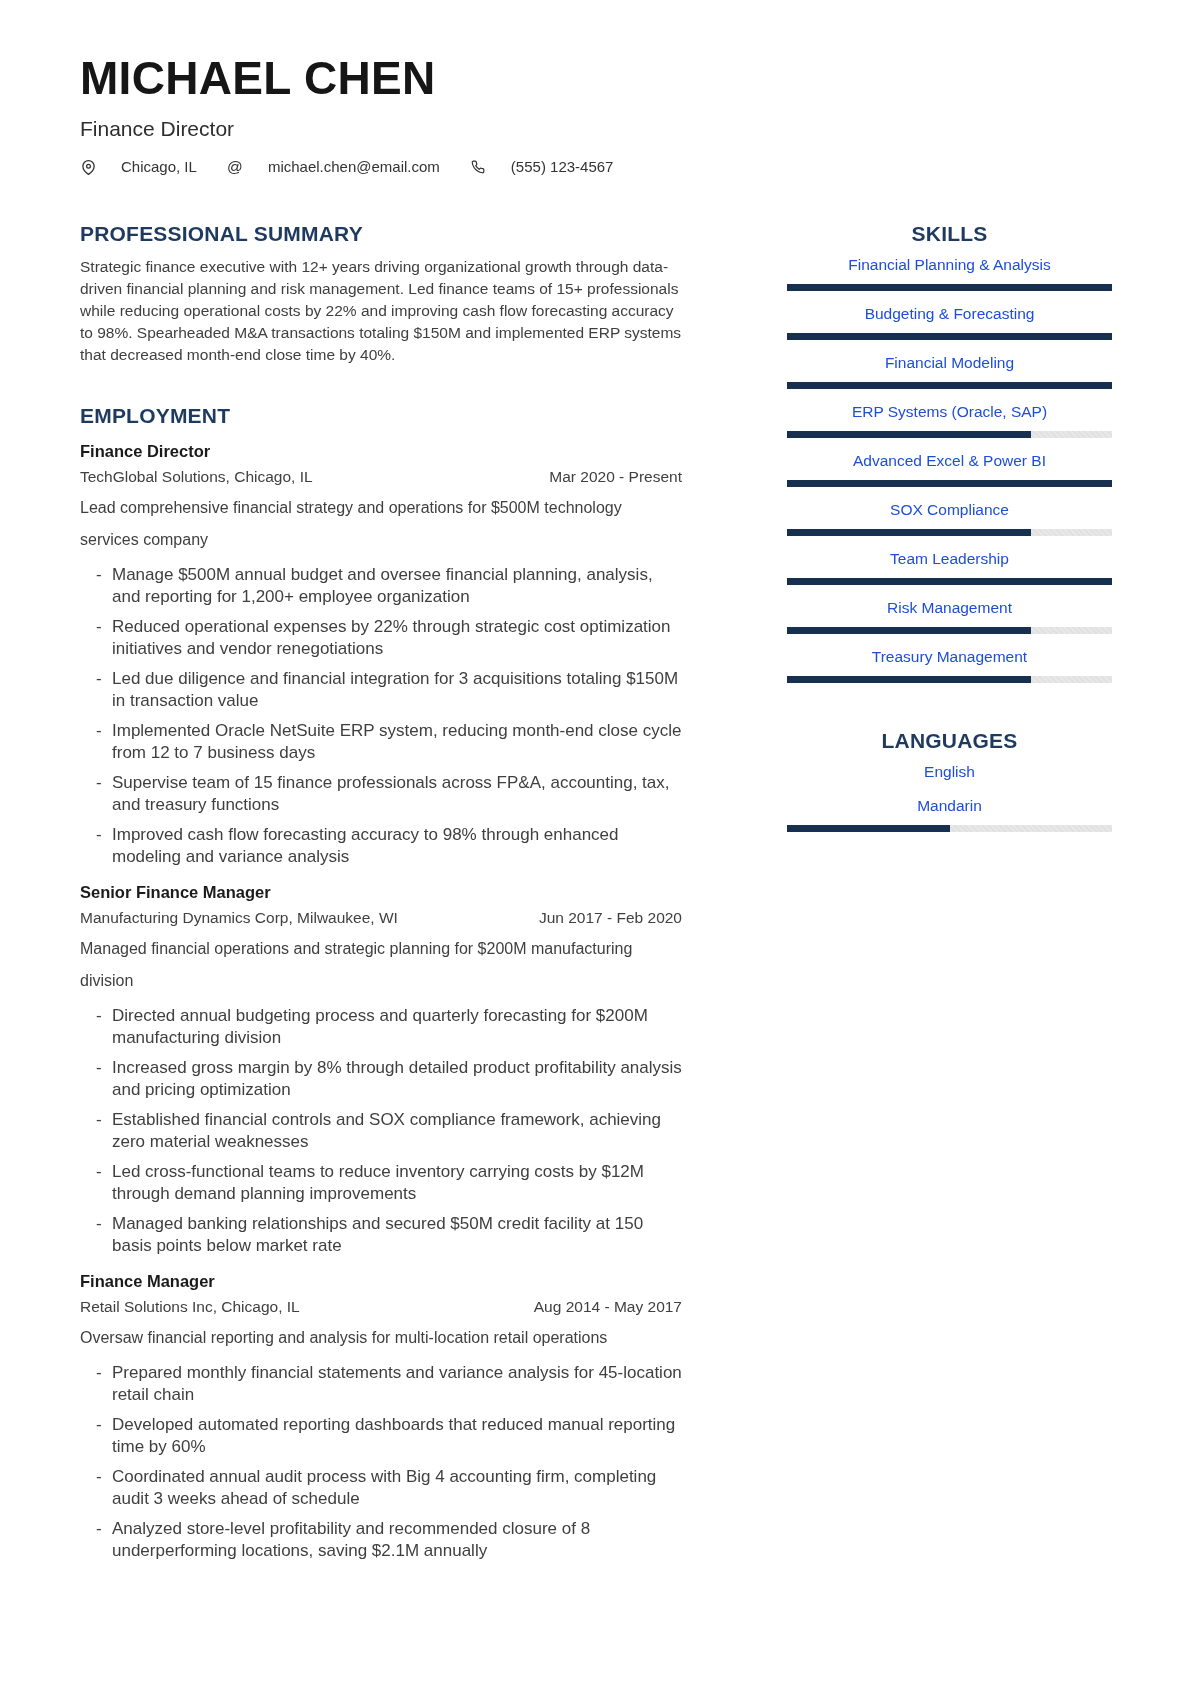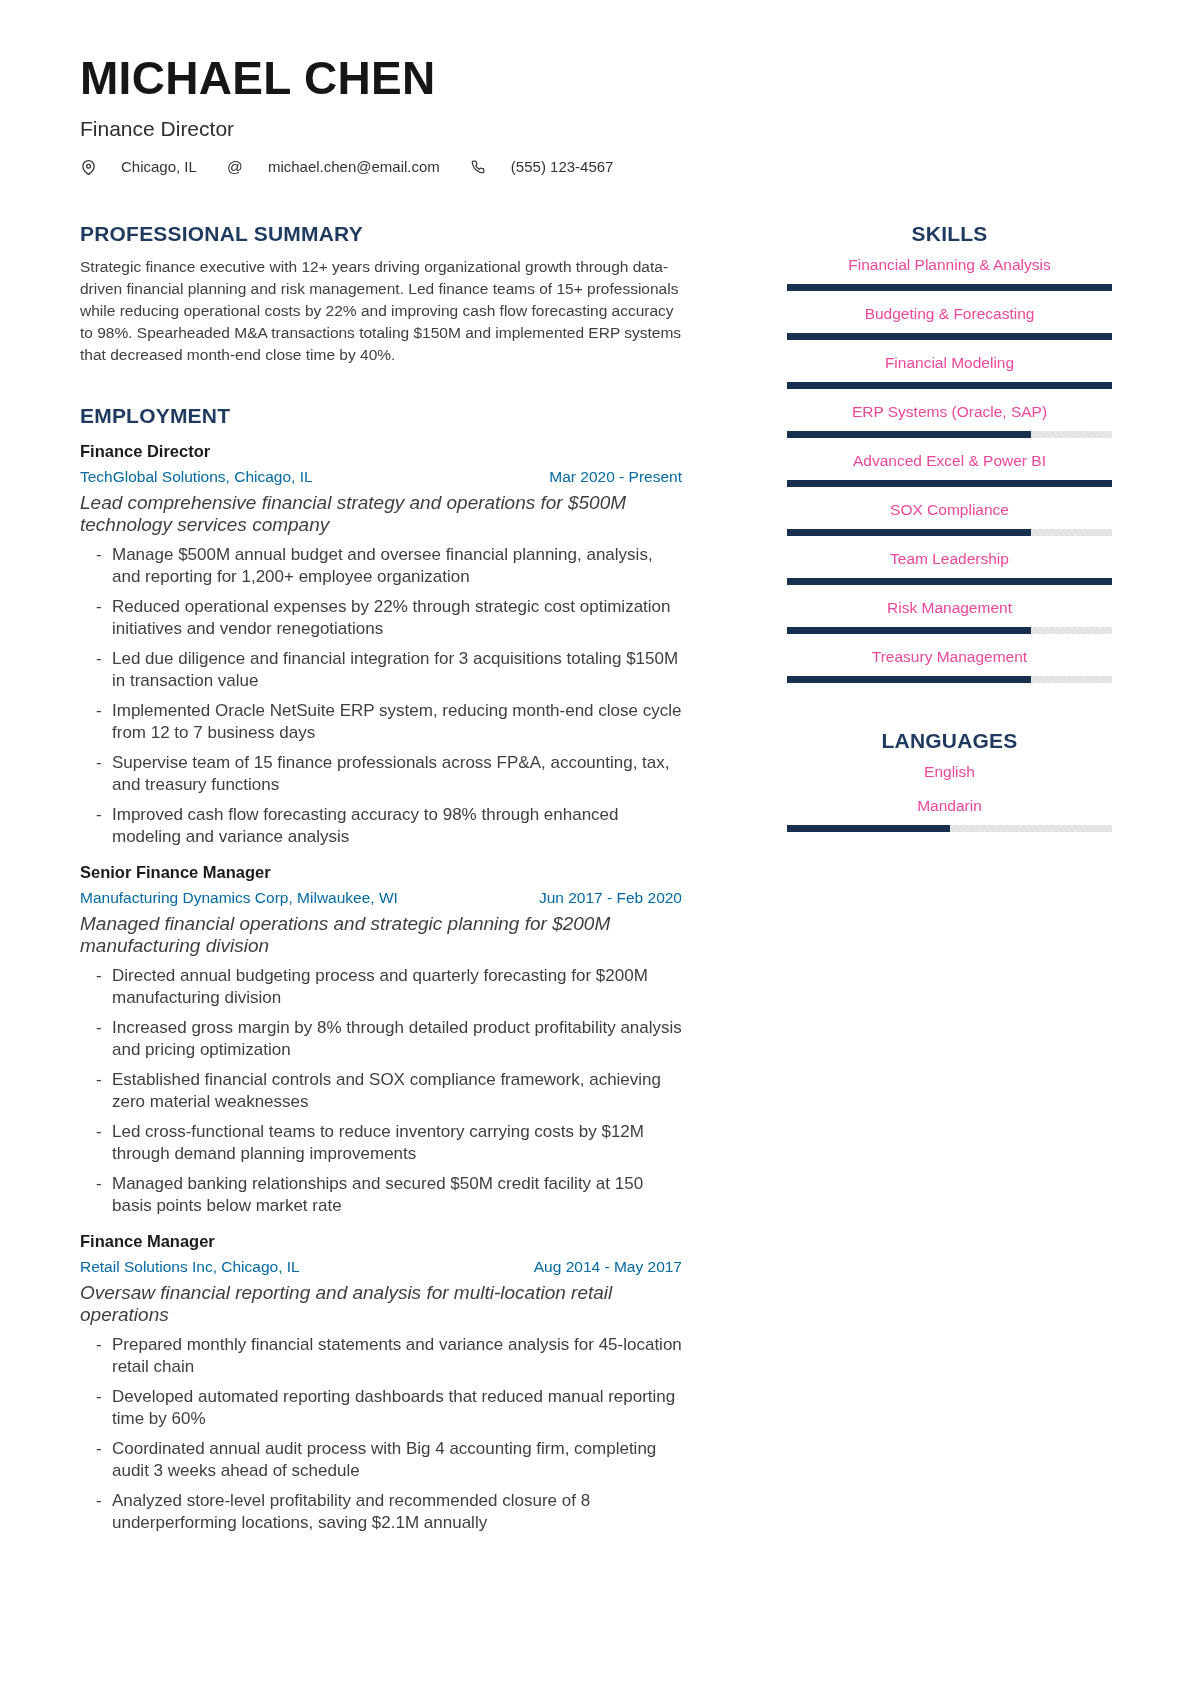--- a/index.html
+++ b/index.html
@@ -32,29 +32,29 @@
   .side-col{width:325px;text-align:center;}
 
   h2.sec{margin:0 0 12px;font-size:21px;line-height:20px;font-weight:700;color:var(--accent);letter-spacing:.2px;}
 
   .summary-text{margin:0;font-size:15.5px;line-height:22px;color:var(--text);}
 
   .employment{margin-top:40px;}
   .job{margin-top:14px;}
   .job:first-child{margin-top:14px;}
   .job-title{font-size:16.5px;line-height:22px;font-weight:700;color:#1b1b1b;}
-  .job-meta{display:flex;justify-content:space-between;margin-top:4px;font-size:15.5px;line-height:22px;color:#0369a1;}
-  .job-desc{margin:4px 0 0;font-size:19px;line-height:22px;font-style:italic;}
+  .job-meta{display:flex;justify-content:space-between;margin-top:4px;font-size:15.5px;line-height:22px;color:#404040;}
+  .job-desc{margin:4px 0 0;font-size:16px;line-height:32px;}
   .job-bullets{list-style:none;margin:8px 0 0;padding:0;}
   .job-bullets li{position:relative;padding-left:32px;margin-bottom:9px;font-size:17px;line-height:21.5px;}
   .job-bullets li::before{content:"-";position:absolute;left:16px;top:0;color:var(--text);}
 
   
   .skill-item{margin-bottom:14px;}
-  .bar-label{font-size:15.5px;line-height:18px;color:#ec4899;margin-bottom:10px;}
+  .bar-label{font-size:15.5px;line-height:18px;color:#1d4ed8;margin-bottom:10px;}
   .bar{position:relative;height:7px;width:100%;
        background:repeating-linear-gradient(45deg,#e8e8e8 0 2px,#e1e1e1 2px 4px);}
   .bar-fill{position:absolute;top:0;bottom:0;left:0;background:var(--bar-fill);}
   .languages{margin-top:48px;}
   .lang-item{margin-bottom:16px;}
 </style>
 </head>
 <body>
 
 <div class="page">

